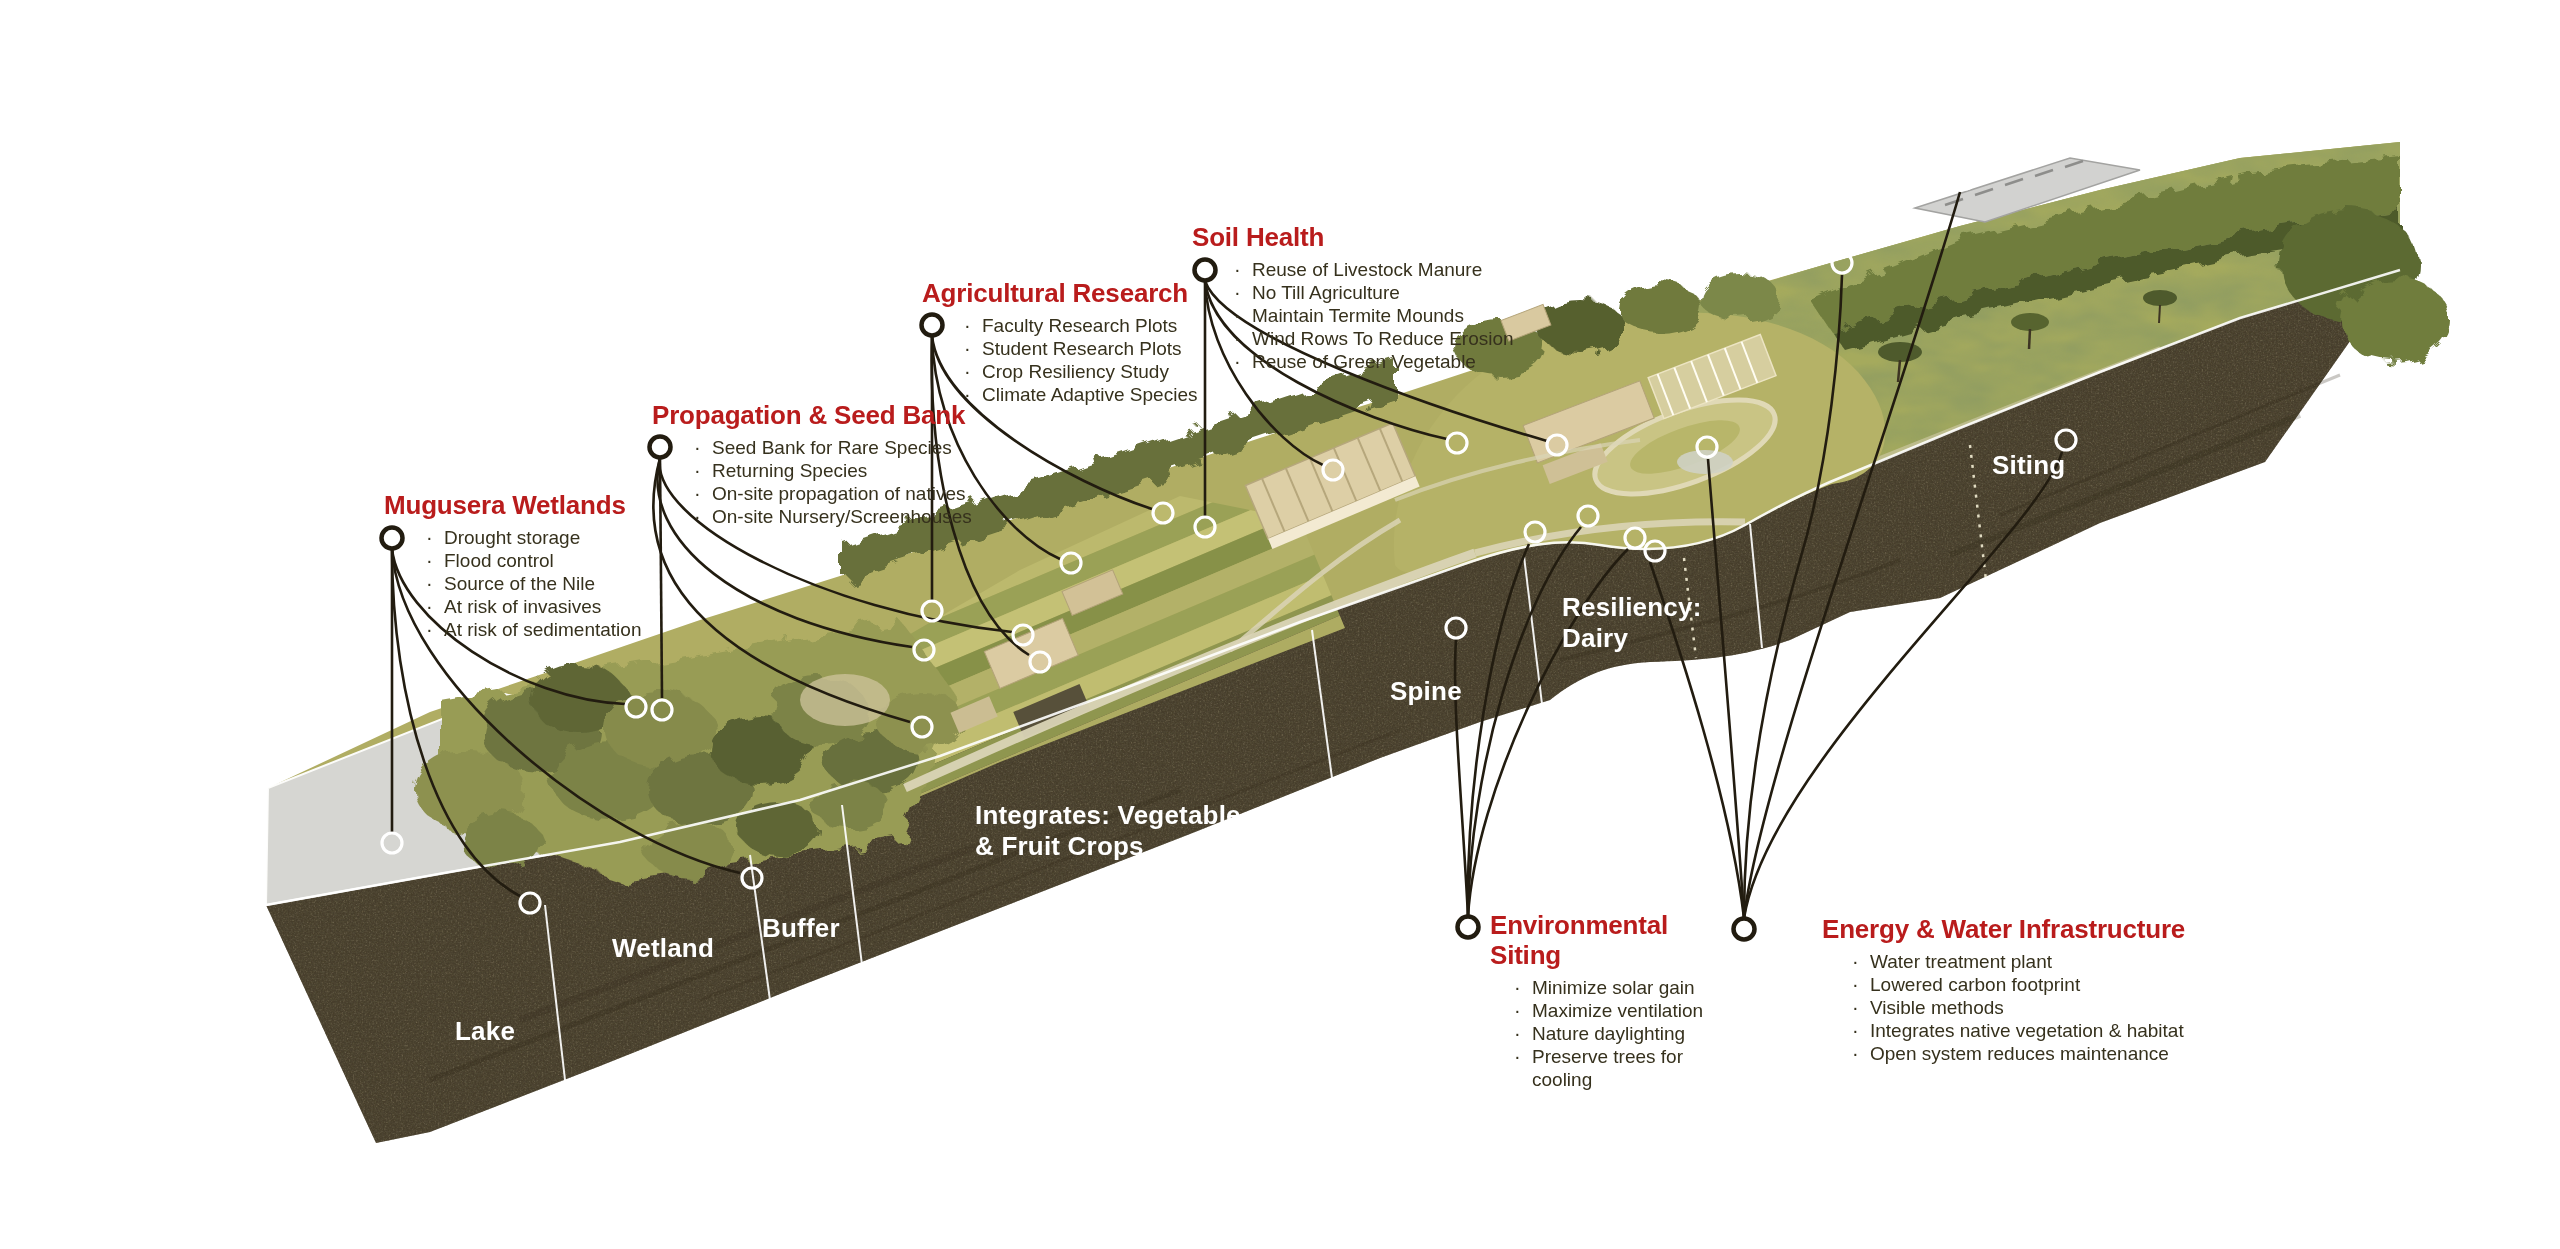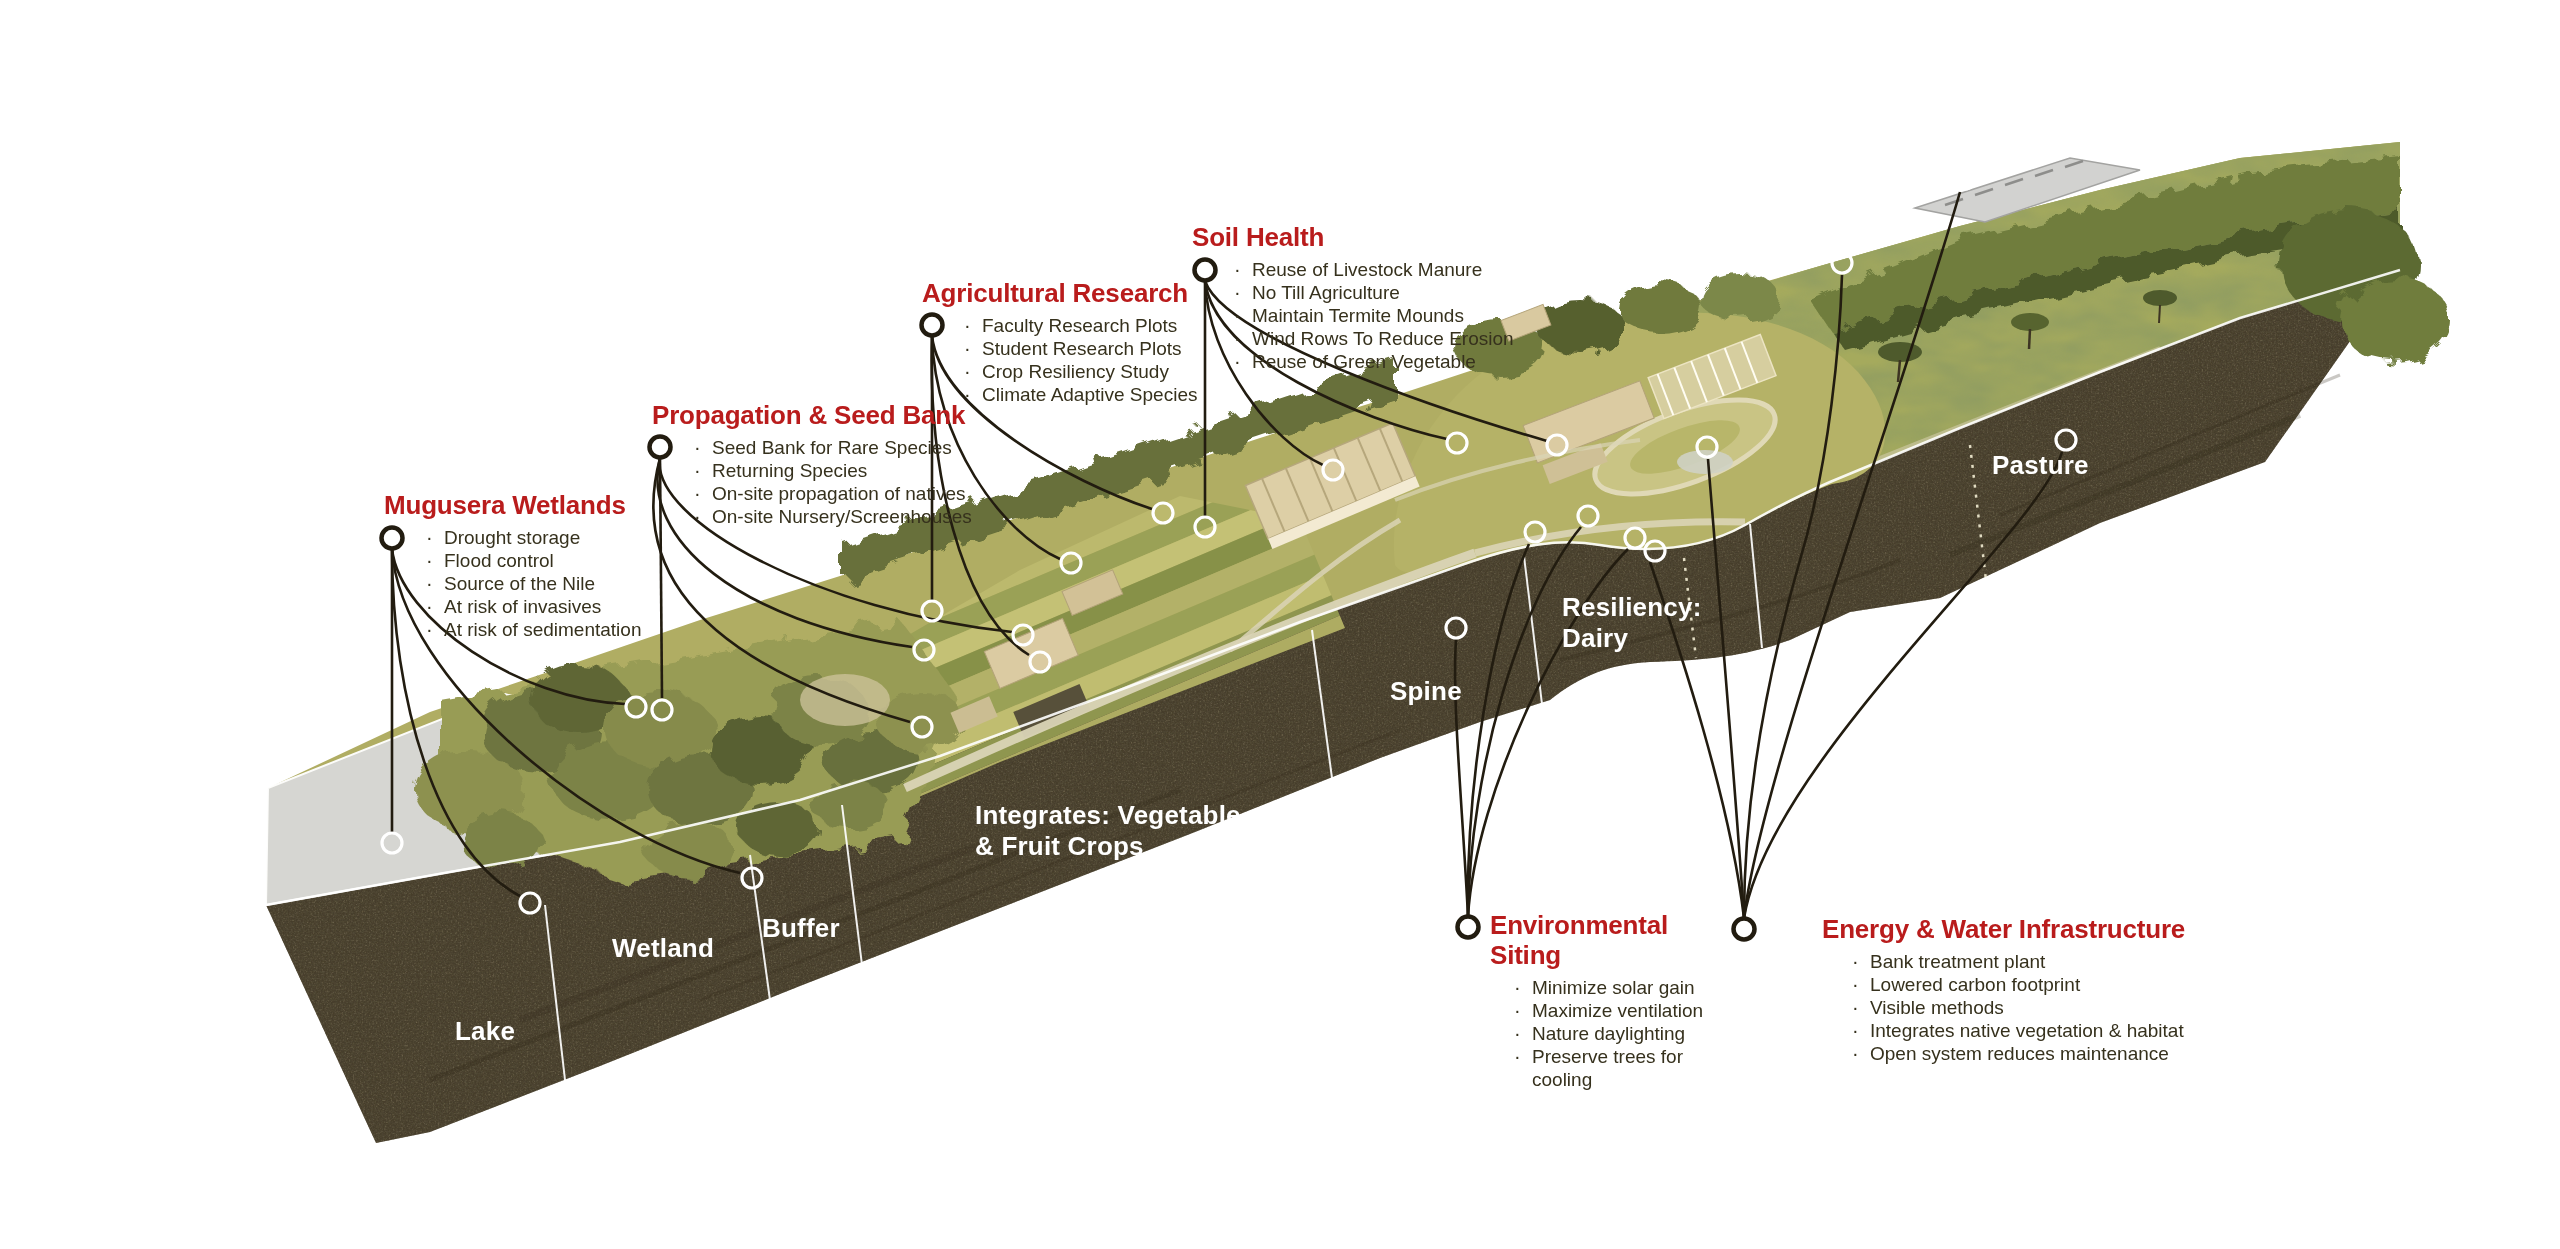--- a/index.html
+++ b/index.html
@@ -396,21 +396,21 @@
           <span>Preserve trees for cooling</span>
         </li>
     </ul>
   </div>
 
   <div class="ann ann--energy" style="left:1822px;top:914px;">
     <h3 class="ttl">Energy &amp; Water Infrastructure</h3>
     <ul>
       <li>
           <span class="dot">·</span>
-          <span>Bank treatment plant</span>
+          <span>Water treatment plant</span>
         </li>
       <li>
           <span class="dot">·</span>
           <span>Lowered carbon footprint</span>
         </li>
       <li>
           <span class="dot">·</span>
           <span>Visible methods</span>
         </li>
       <li>
@@ -429,15 +429,15 @@
   <div class="zl" style="left:762px;top:913px;"><span>Buffer</span></div>
   <div class="zl" style="left:975px;top:800px;">
     <span style="display:block">Integrates: Vegetable</span>
     <span style="display:block">&amp; Fruit Crops</span>
   </div>
   <div class="zl" style="left:1390px;top:676px;"><span>Spine</span></div>
   <div class="zl" style="left:1562px;top:592px;">
     <span style="display:block">Resiliency:</span>
     <span style="display:block">Dairy</span>
   </div>
-  <div class="zl" style="left:1992px;top:450px;"><span>Pasture</span></div>
+  <div class="zl" style="left:1992px;top:450px;"><span>Siting</span></div>
 
 </div>
 
 </body></html>

